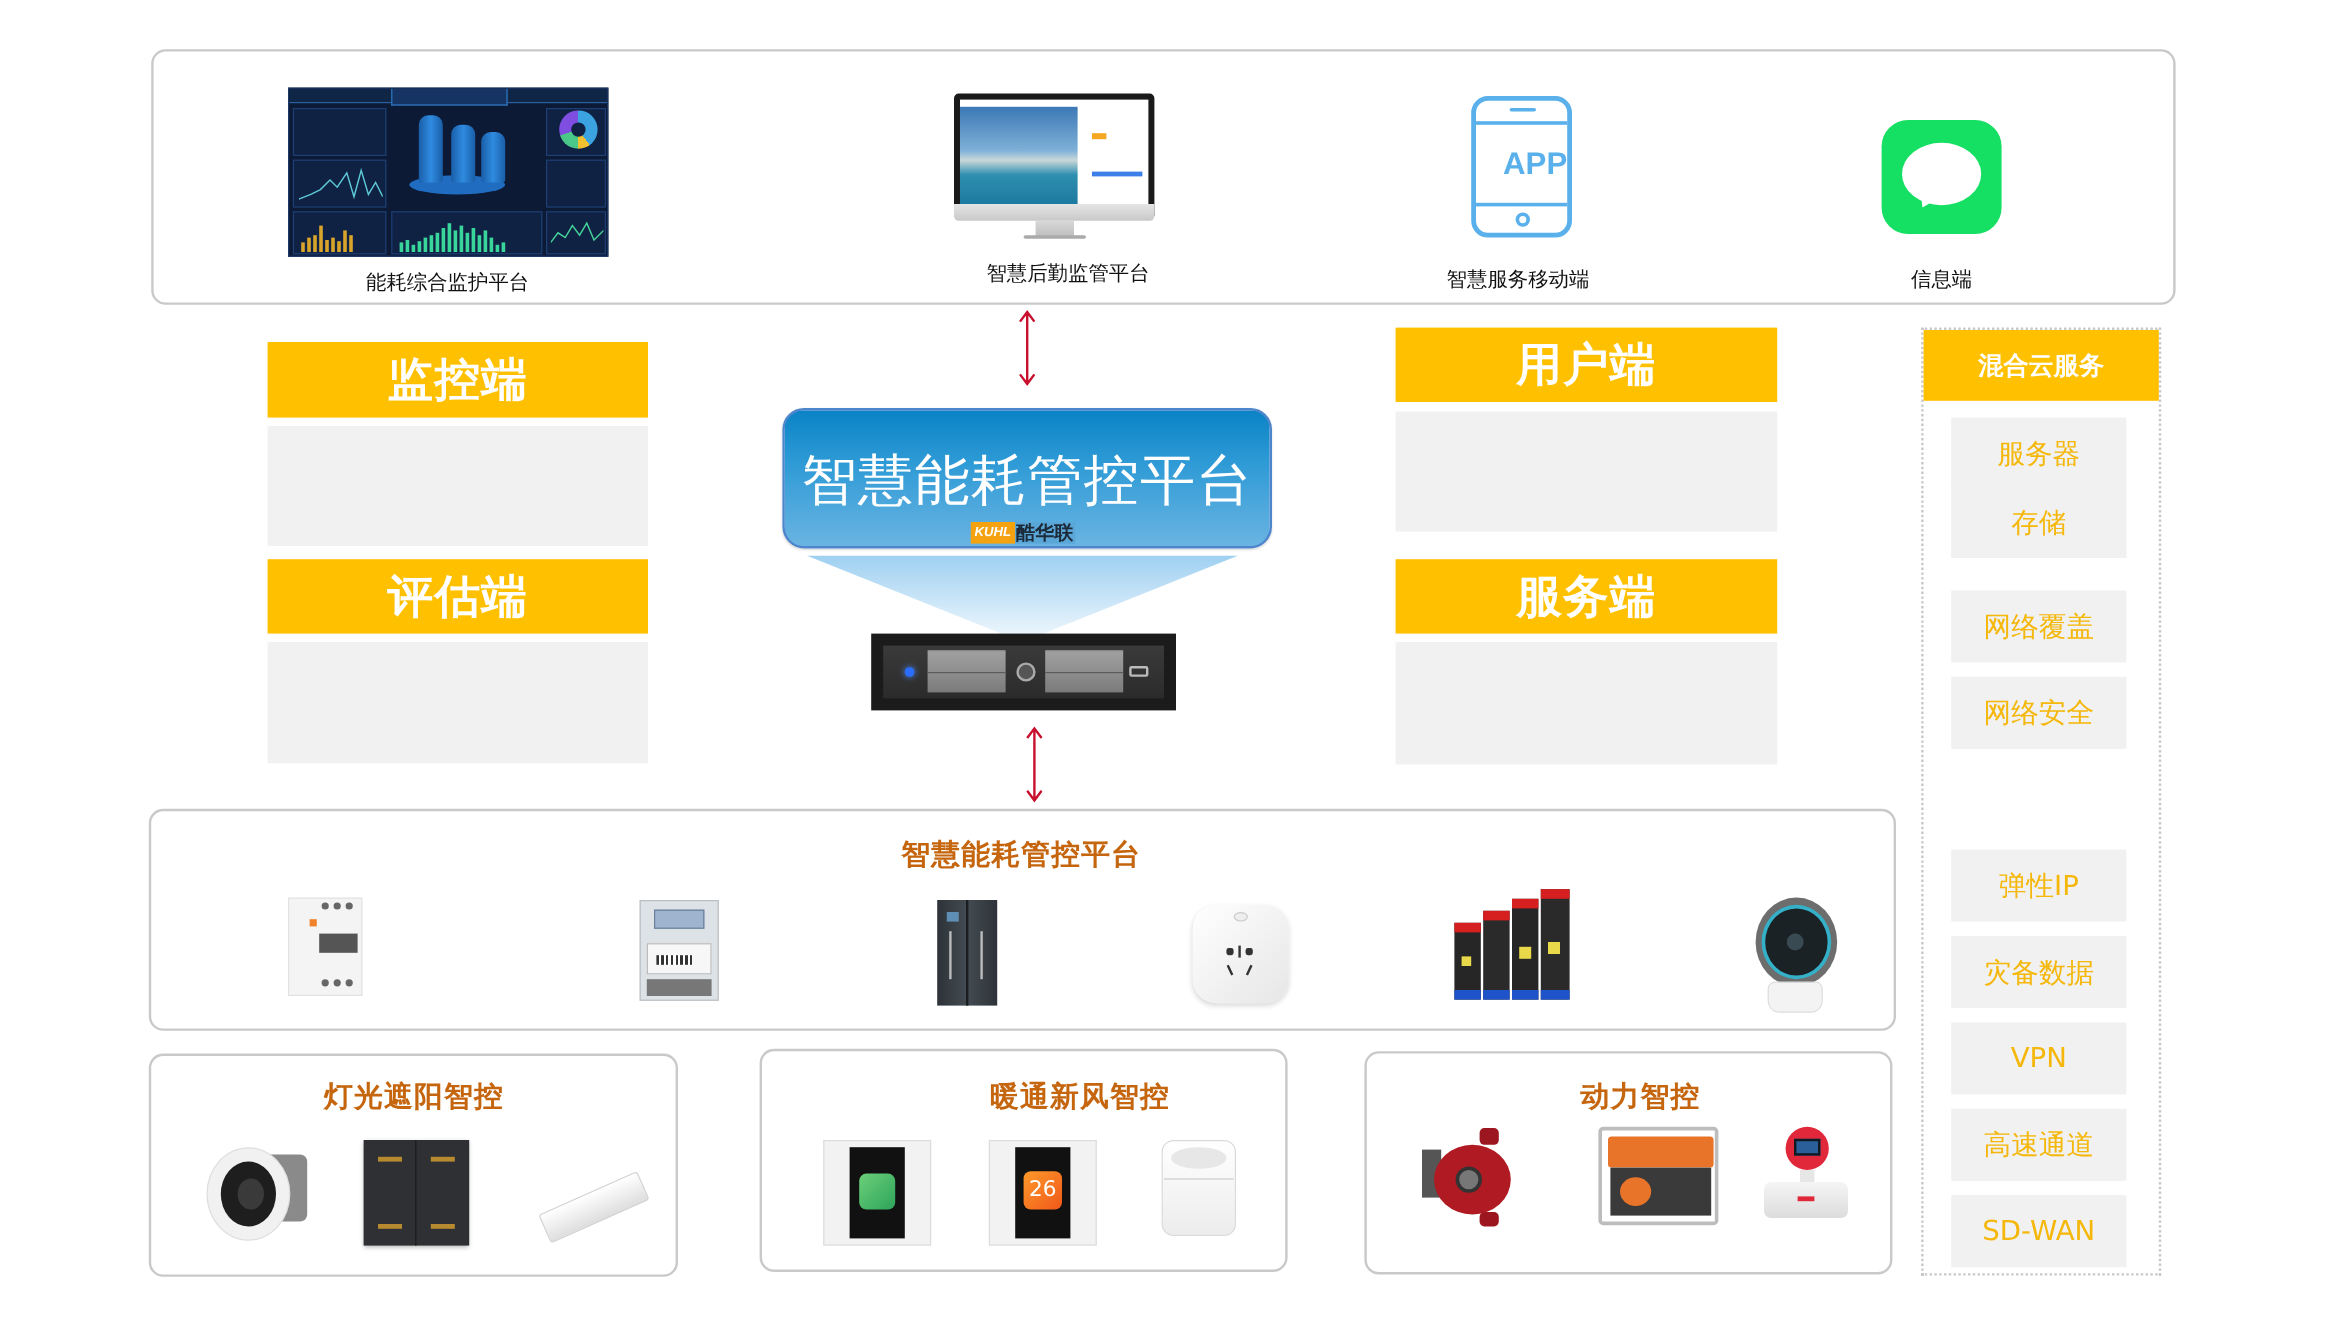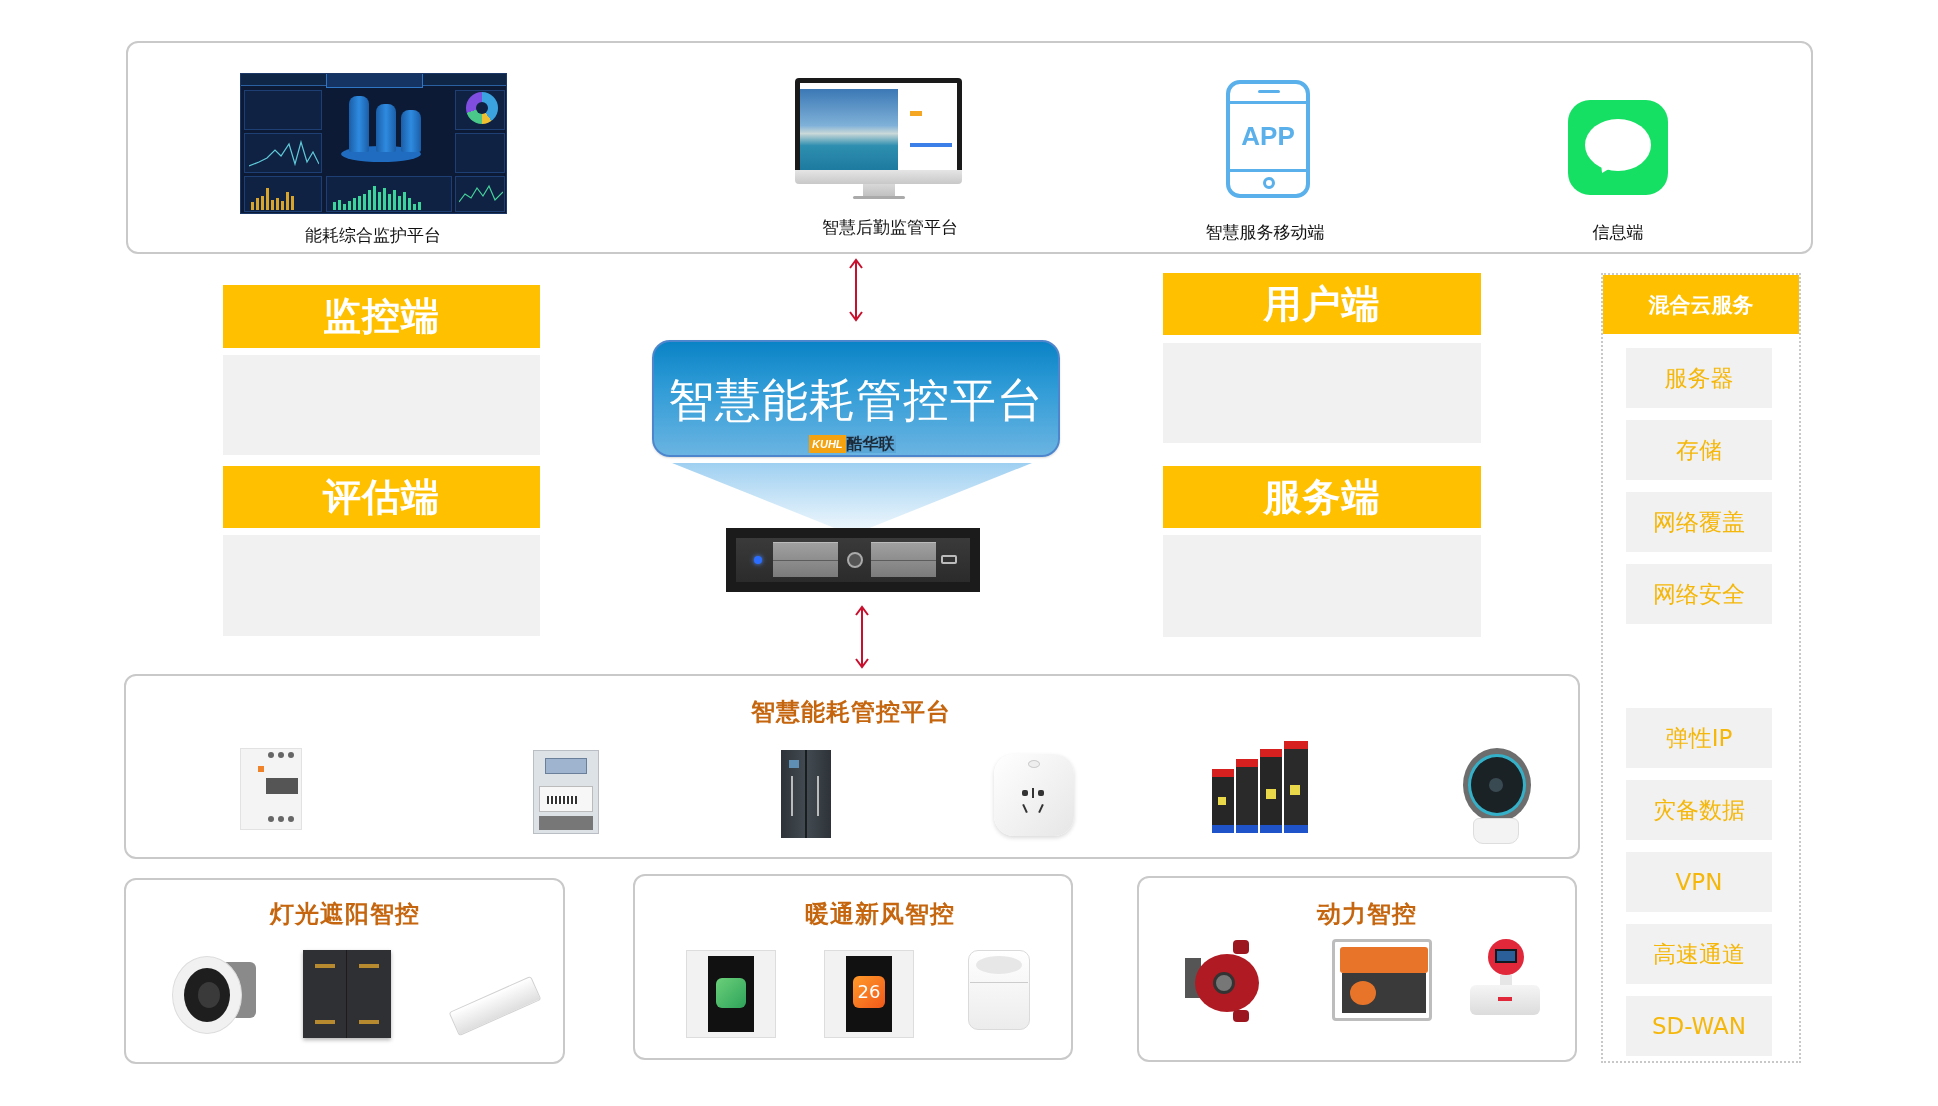--- a/index.html
+++ b/index.html
@@ -34,21 +34,21 @@
   .monitor .foot { position: absolute; left: 58px; top: 118px; width: 52px; height: 3px; background: #aaa; border-radius: 2px; }
   .monitor .btn { position: absolute; left: 110px; top: 60px; width: 42px; height: 4px; background: #3d7fe8; }
   .monitor .logo-chip { position: absolute; left: 110px; top: 28px; width: 12px; height: 5px; background: #f5a623; }
 
   
   .phone { position: absolute; left: 1226px; top: 80px; width: 84px; height: 118px; border: 4px solid #5ab0ea; border-radius: 14px; }
   .phone .bar1 { position: absolute; left: 0; right: 0; top: 17px; border-top: 3px solid #5ab0ea; }
   .phone .bar2 { position: absolute; left: 0; right: 0; bottom: 22px; border-top: 3px solid #5ab0ea; }
   .phone .spk { position: absolute; left: 28px; top: 6px; width: 22px; height: 3px; background: #5ab0ea; border-radius: 2px; }
   .phone .home { position: absolute; left: 33px; bottom: 5px; width: 12px; height: 12px; border: 3px solid #5ab0ea; border-radius: 50%; }
-  .phone .app-text { position: absolute; left: 0; right: 0; top: 37px; text-align: center; font-family: "Liberation Sans", sans-serif; font-weight: bold; font-size: 26px; color: #5ab0ea; }
+  .phone .app-text { position: absolute; left: 0; right: 0; top: 37px; text-align: right; font-family: "Liberation Sans", sans-serif; font-weight: bold; font-size: 26px; color: #5ab0ea; }
 
   
   .msg { position: absolute; left: 1568px; top: 100px; width: 100px; height: 95px; background: #16e063; border-radius: 22px; }
   .msg .bubble { position: absolute; left: 17px; top: 19px; width: 66px; height: 52px; background: #fff; border-radius: 50%; }
   .msg .tail { position: absolute; left: 30px; top: 62px; width: 0; height: 0; border-left: 6px solid transparent; border-right: 10px solid transparent; border-top: 12px solid #fff; transform: rotate(20deg); }
 
   
   .arrow { position: absolute; width: 14px; }
   .arrow svg { display: block; }
 
@@ -218,21 +218,21 @@
     <div class="bay" style="left:37px;"></div>
     <div class="knob"></div>
     <div class="bay" style="left:135px;"></div>
     <div class="usb"></div>
   </div>
 </div>
 
 <div class="cloud">
   <div class="cloud-hdr">混合云服务</div>
   <div class="cloud-item" style="top:73px;">服务器</div>
-  <div class="cloud-item" style="top:145px;">存储</div>
+  <div class="cloud-item" style="top:130px;">存储</div>
   <div class="cloud-item" style="top:217px;">网络覆盖</div>
   <div class="cloud-item" style="top:289px;">网络安全</div>
   <div class="cloud-item" style="top:433px;">弹性IP</div>
   <div class="cloud-item" style="top:505px;">灾备数据</div>
   <div class="cloud-item" style="top:577px;">VPN</div>
   <div class="cloud-item" style="top:649px;">高速通道</div>
   <div class="cloud-item" style="top:721px;">SD-WAN</div>
 </div>
 
 <div class="frame" style="left:124px;top:674px;width:1456px;height:185px;"></div>
@@ -307,21 +307,21 @@
   <div class="abs" style="left:12px;top:14px;width:20px;height:4px;background:#b88a30;"></div>
   <div class="abs" style="left:56px;top:14px;width:20px;height:4px;background:#b88a30;"></div>
   <div class="abs" style="left:12px;top:70px;width:20px;height:4px;background:#b88a30;"></div>
   <div class="abs" style="left:56px;top:70px;width:20px;height:4px;background:#b88a30;"></div>
 </div>
 <div class="dev" style="left:446px;top:975px;width:94px;height:56px;">
   <div class="abs" style="left:4px;top:18px;width:90px;height:26px;background:linear-gradient(#ffffff,#dedede);border:1px solid #d2d2d2;border-radius:3px;transform:rotate(-24deg);"></div>
 </div>
 
 <div class="frame" style="left:633px;top:874px;width:440px;height:186px;"></div>
-<div class="sec-title" style="left:880px;top:898px;font-family:Liberation Mono, monospace;">暖通新风智控</div>
+<div class="sec-title" style="left:900px;top:898px;font-family:Liberation Mono, monospace;">暖通新风智控</div>
 <div class="dev" style="left:686px;top:950px;width:90px;height:88px;">
   <div class="abs" style="left:0;top:0;width:90px;height:88px;background:#f2f2f2;border:1px solid #ddd;"></div>
   <div class="abs" style="left:22px;top:6px;width:46px;height:76px;background:#111;"></div>
   <div class="abs" style="left:30px;top:28px;width:30px;height:30px;border-radius:6px;background:linear-gradient(135deg,#6bd07a,#2ea35a);"></div>
 </div>
 <div class="dev" style="left:824px;top:950px;width:90px;height:88px;">
   <div class="abs" style="left:0;top:0;width:90px;height:88px;background:#f2f2f2;border:1px solid #ddd;"></div>
   <div class="abs" style="left:22px;top:6px;width:46px;height:76px;background:#111;"></div>
   <div class="abs" style="left:29px;top:26px;width:32px;height:32px;border-radius:6px;background:linear-gradient(135deg,#ff9a2a,#f0581a);"></div>
   <div class="abs" style="left:29px;top:30px;width:32px;text-align:center;color:#fff;font-size:18px;line-height:24px;">26</div>

